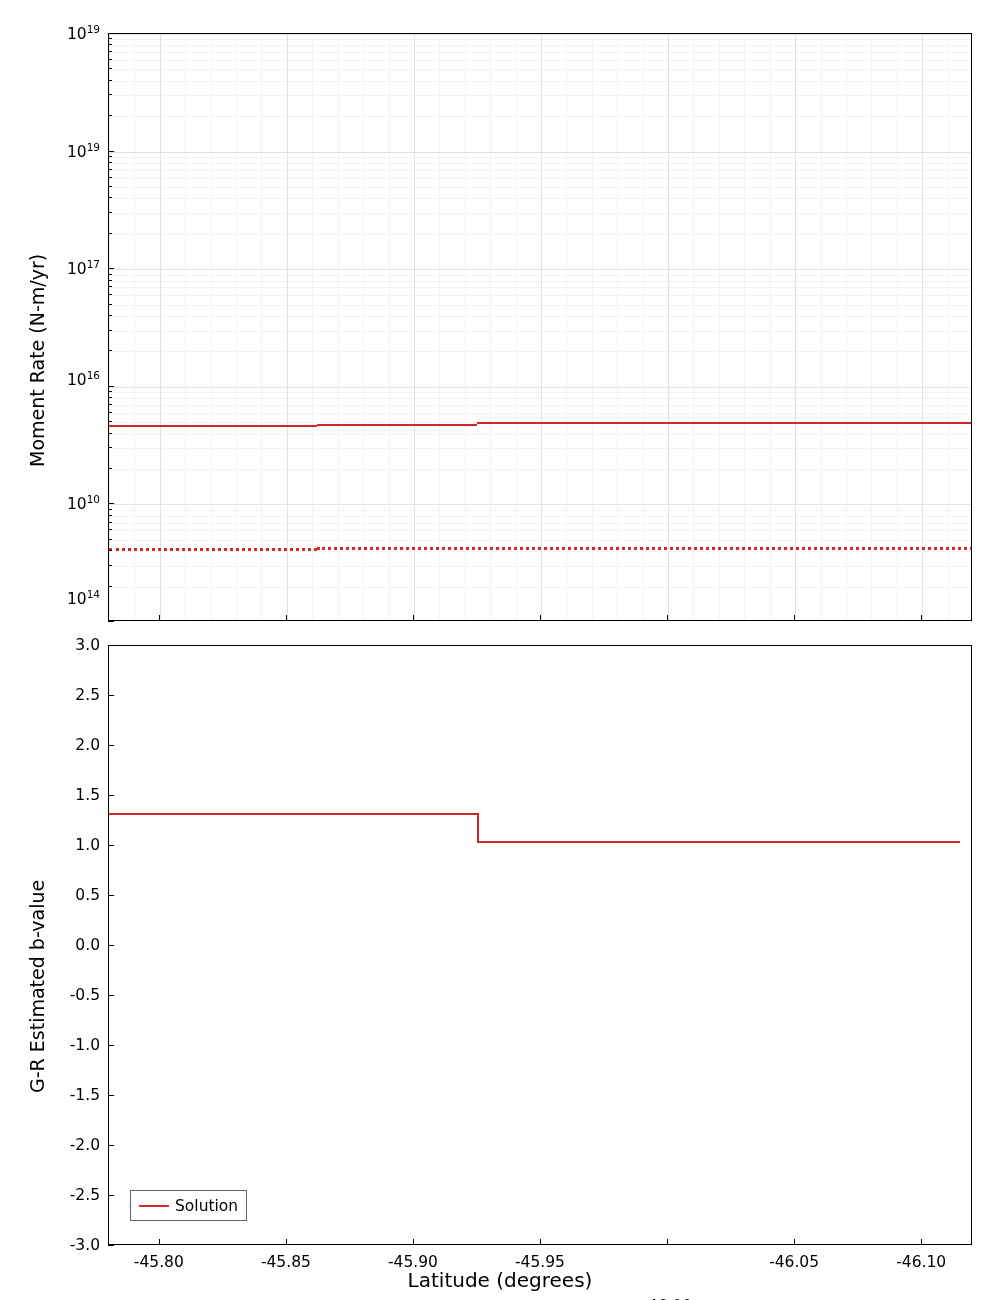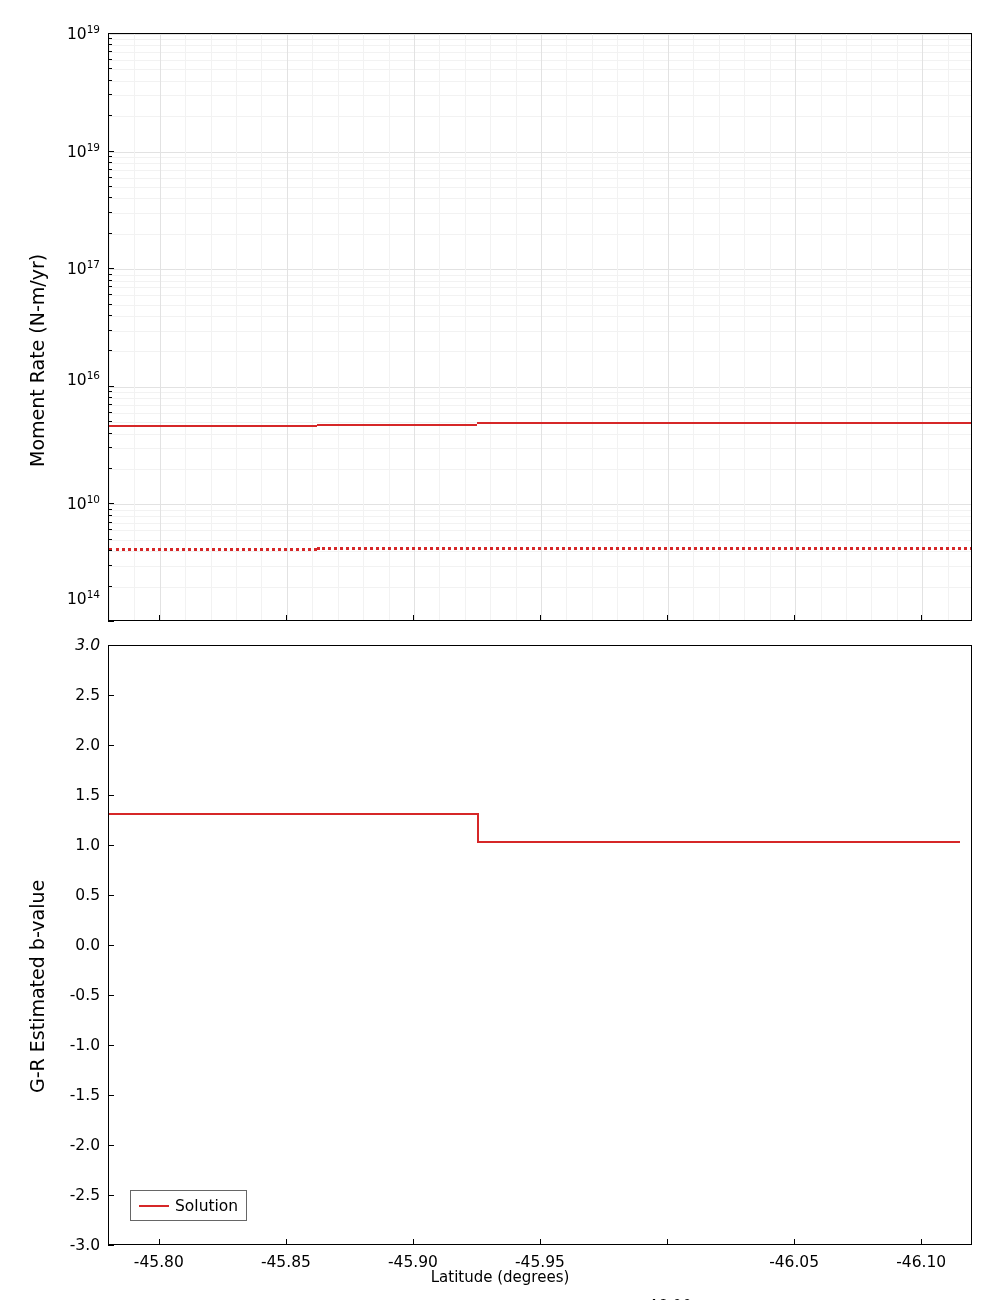--- a/index.html
+++ b/index.html
@@ -125,21 +125,21 @@
     font-size: 19px;
     white-space: nowrap;
     transform-origin: 0 0;
     transform: rotate(-90deg);
   }
   .axis-label-x {
     position: absolute;
     width: 1000px;
     left: 0;
     text-align: center;
-    font-size: 15px;
+    font-size: 20px;
   }
 
   
   .legend {
     position: absolute;
     box-sizing: border-box;
     border: 1px solid #666666;
     background: #ffffff;
     display: flex;
     align-items: center;
@@ -332,21 +332,21 @@
       <div class="tick tick-y-minor" style="left: 108px; top: 155.981px; width: 3.5px; height: 1px;"></div>
       <div class="tick tick-y-minor" style="left: 108px; top: 115.199px; width: 3.5px; height: 1px;"></div>
       <div class="tick tick-y-minor" style="left: 108px; top: 94.4905px; width: 3.5px; height: 1px;"></div>
       <div class="tick tick-y-minor" style="left: 108px; top: 79.7977px; width: 3.5px; height: 1px;"></div>
       <div class="tick tick-y-minor" style="left: 108px; top: 68.4011px; width: 3.5px; height: 1px;"></div>
       <div class="tick tick-y-minor" style="left: 108px; top: 59.0894px; width: 3.5px; height: 1px;"></div>
       <div class="tick tick-y-minor" style="left: 108px; top: 51.2165px; width: 3.5px; height: 1px;"></div>
       <div class="tick tick-y-minor" style="left: 108px; top: 44.3966px; width: 3.5px; height: 1px;"></div>
       <div class="tick tick-y-minor" style="left: 108px; top: 38.3811px; width: 3.5px; height: 1px;"></div>
       <div class="tick tick-y" style="left: 108px; top: 645px; width: 6px; height: 1px;"></div>
-      <div class="ticklabel ticklabel-y" style="left: 18px; width: 82px; top: 645px; font-style: italic;">3.0</div>
+      <div class="ticklabel ticklabel-y" style="left: 18px; width: 82px; top: 645px;">3.0</div>
       <div class="tick tick-y" style="left: 108px; top: 695px; width: 6px; height: 1px;"></div>
       <div class="ticklabel ticklabel-y" style="left: 18px; width: 82px; top: 695px;">2.5</div>
       <div class="tick tick-y" style="left: 108px; top: 745px; width: 6px; height: 1px;"></div>
       <div class="ticklabel ticklabel-y" style="left: 18px; width: 82px; top: 745px;">2.0</div>
       <div class="tick tick-y" style="left: 108px; top: 795px; width: 6px; height: 1px;"></div>
       <div class="ticklabel ticklabel-y" style="left: 18px; width: 82px; top: 795px;">1.5</div>
       <div class="tick tick-y" style="left: 108px; top: 845px; width: 6px; height: 1px;"></div>
       <div class="ticklabel ticklabel-y" style="left: 18px; width: 82px; top: 845px;">1.0</div>
       <div class="tick tick-y" style="left: 108px; top: 895px; width: 6px; height: 1px;"></div>
       <div class="ticklabel ticklabel-y" style="left: 18px; width: 82px; top: 895px;">0.5</div>

